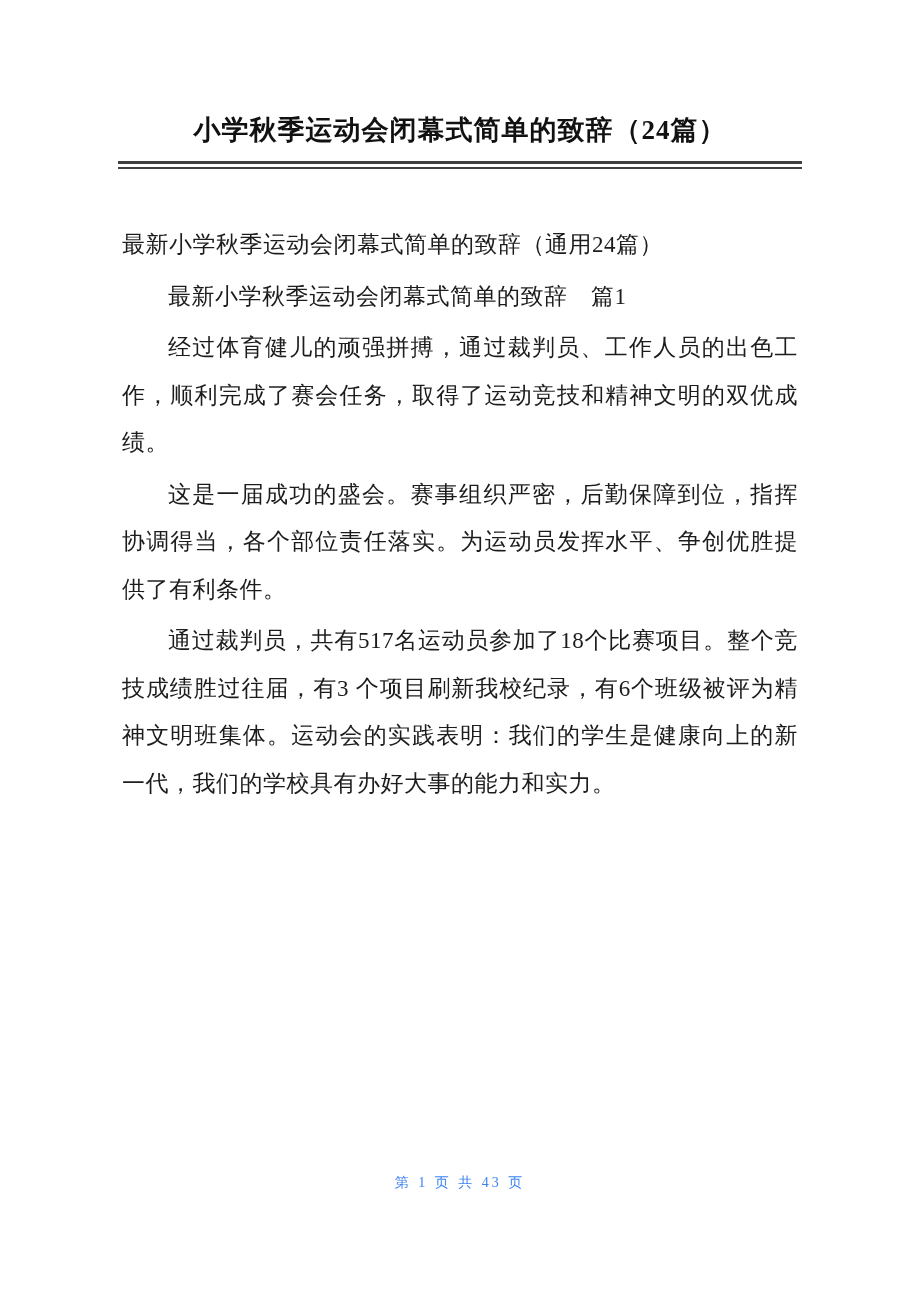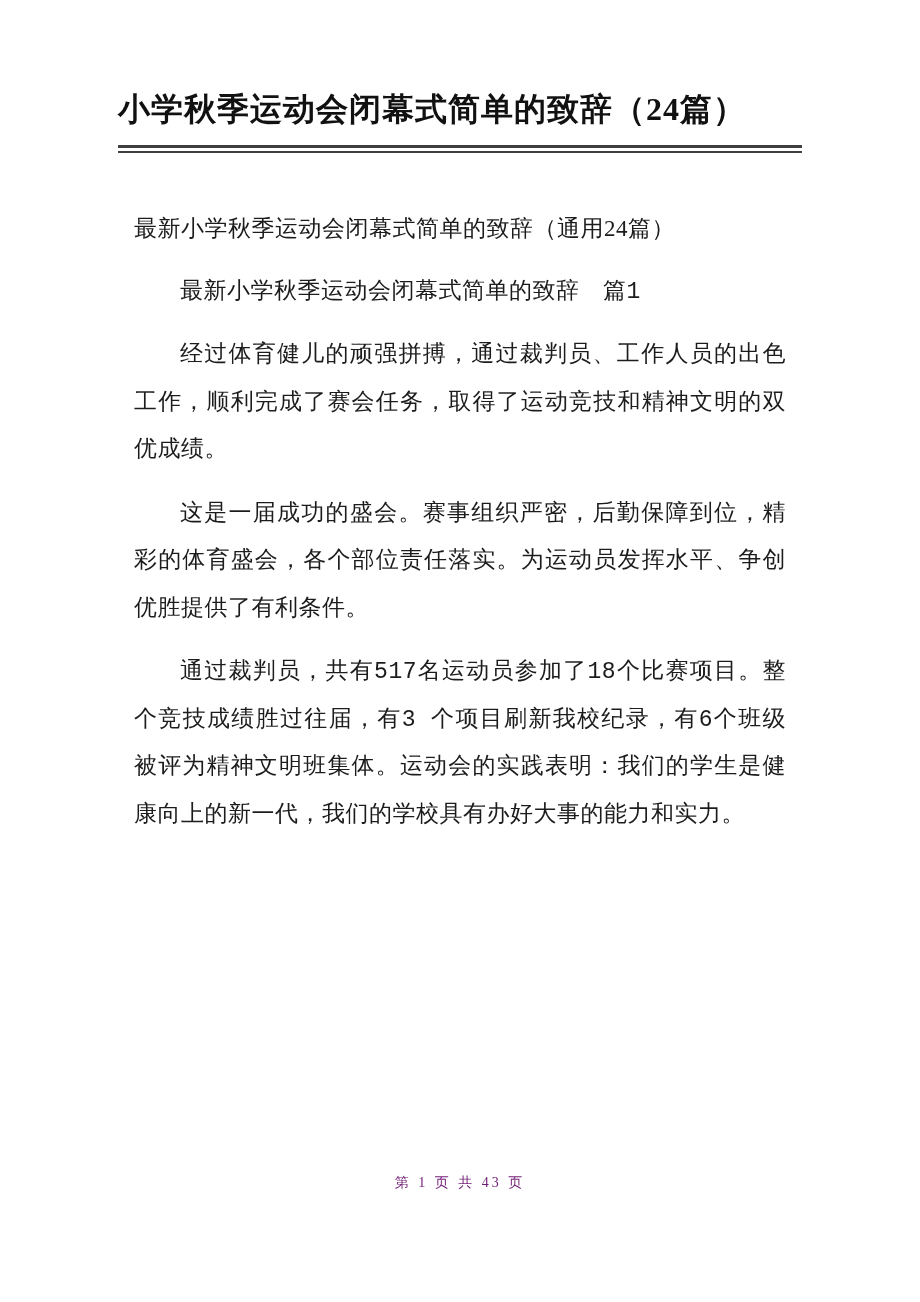--- a/index.html
+++ b/index.html
@@ -17,73 +17,72 @@
   }
   .page {
     box-sizing: border-box;
     width: 920px;
     height: 1302px;
     padding: 0 118px;
     position: relative;
   }
   .doc-title {
     margin: 0;
-    padding-top: 88px;
-    text-align: left;
-    font-size: 32px;
+    padding-top: 112px;
+    text-align: center;
+    font-size: 27px;
     font-weight: bold;
     letter-spacing: 1px;
     color: #111111;
   }
   .title-rule {
     margin-top: 13px;
     height: 3px;
     border-top: 3px solid #3f3f3f;
     border-bottom: 2px solid #3f3f3f;
   }
   .doc-body {
     margin-top: 52px;
   }
   .para {
-    margin: 16px;
+    margin: 4px;
     font-size: 23px;
     line-height: 47.5px;
     text-align: justify;
     letter-spacing: 0.5px;
   }
   .para.indent {
     text-indent: 2em;
-    font-family: Liberation Mono, monospace;
   }
   .page-footer {
     position: absolute;
     left: 0;
     right: 0;
     top: 1174px;
     text-align: center;
     font-size: 14px;
-    color: #701a75;
+    color: #3b82f6;
     letter-spacing: 3px;
     font-family: "Liberation Serif", "DejaVu Serif", serif;
   }
 </style>
 </head>
 <body>
 
 <div class="page">
 
   <h1 class="doc-title">小学秋季运动会闭幕式简单的致辞（24篇）</h1>
 
   <div class="title-rule"></div>
 
   <div class="doc-body">
     <p class="para">最新小学秋季运动会闭幕式简单的致辞（通用24篇）</p>
     <p class="para indent">最新小学秋季运动会闭幕式简单的致辞　篇1</p>
     <p class="para indent">经过体育健儿的顽强拼搏，通过裁判员、工作人员的出色工作，顺利完成了赛会任务，取得了运动竞技和精神文明的双优成绩。</p>
-    <p class="para indent">这是一届成功的盛会。赛事组织严密，后勤保障到位，精彩的体育盛会，各个部位责任落实。为运动员发挥水平、争创优胜提供了有利条件。</p>
+    <p class="para indent">这是一届成功的盛会。赛事组织严密，后勤保障到位，指挥协调得当，各个部位责任落实。为运动员发挥水平、争创优胜提供了有利条件。</p>
     <p class="para indent">通过裁判员，共有517名运动员参加了18个比赛项目。整个竞技成绩胜过往届，有3 个项目刷新我校纪录，有6个班级被评为精神文明班集体。运动会的实践表明：我们的学生是健康向上的新一代，我们的学校具有办好大事的能力和实力。</p>
   </div>
 
   <div class="page-footer">
     <span>第  1  页 共 43  页</span>
   </div>
 
 </div>
 
 </body></html>

